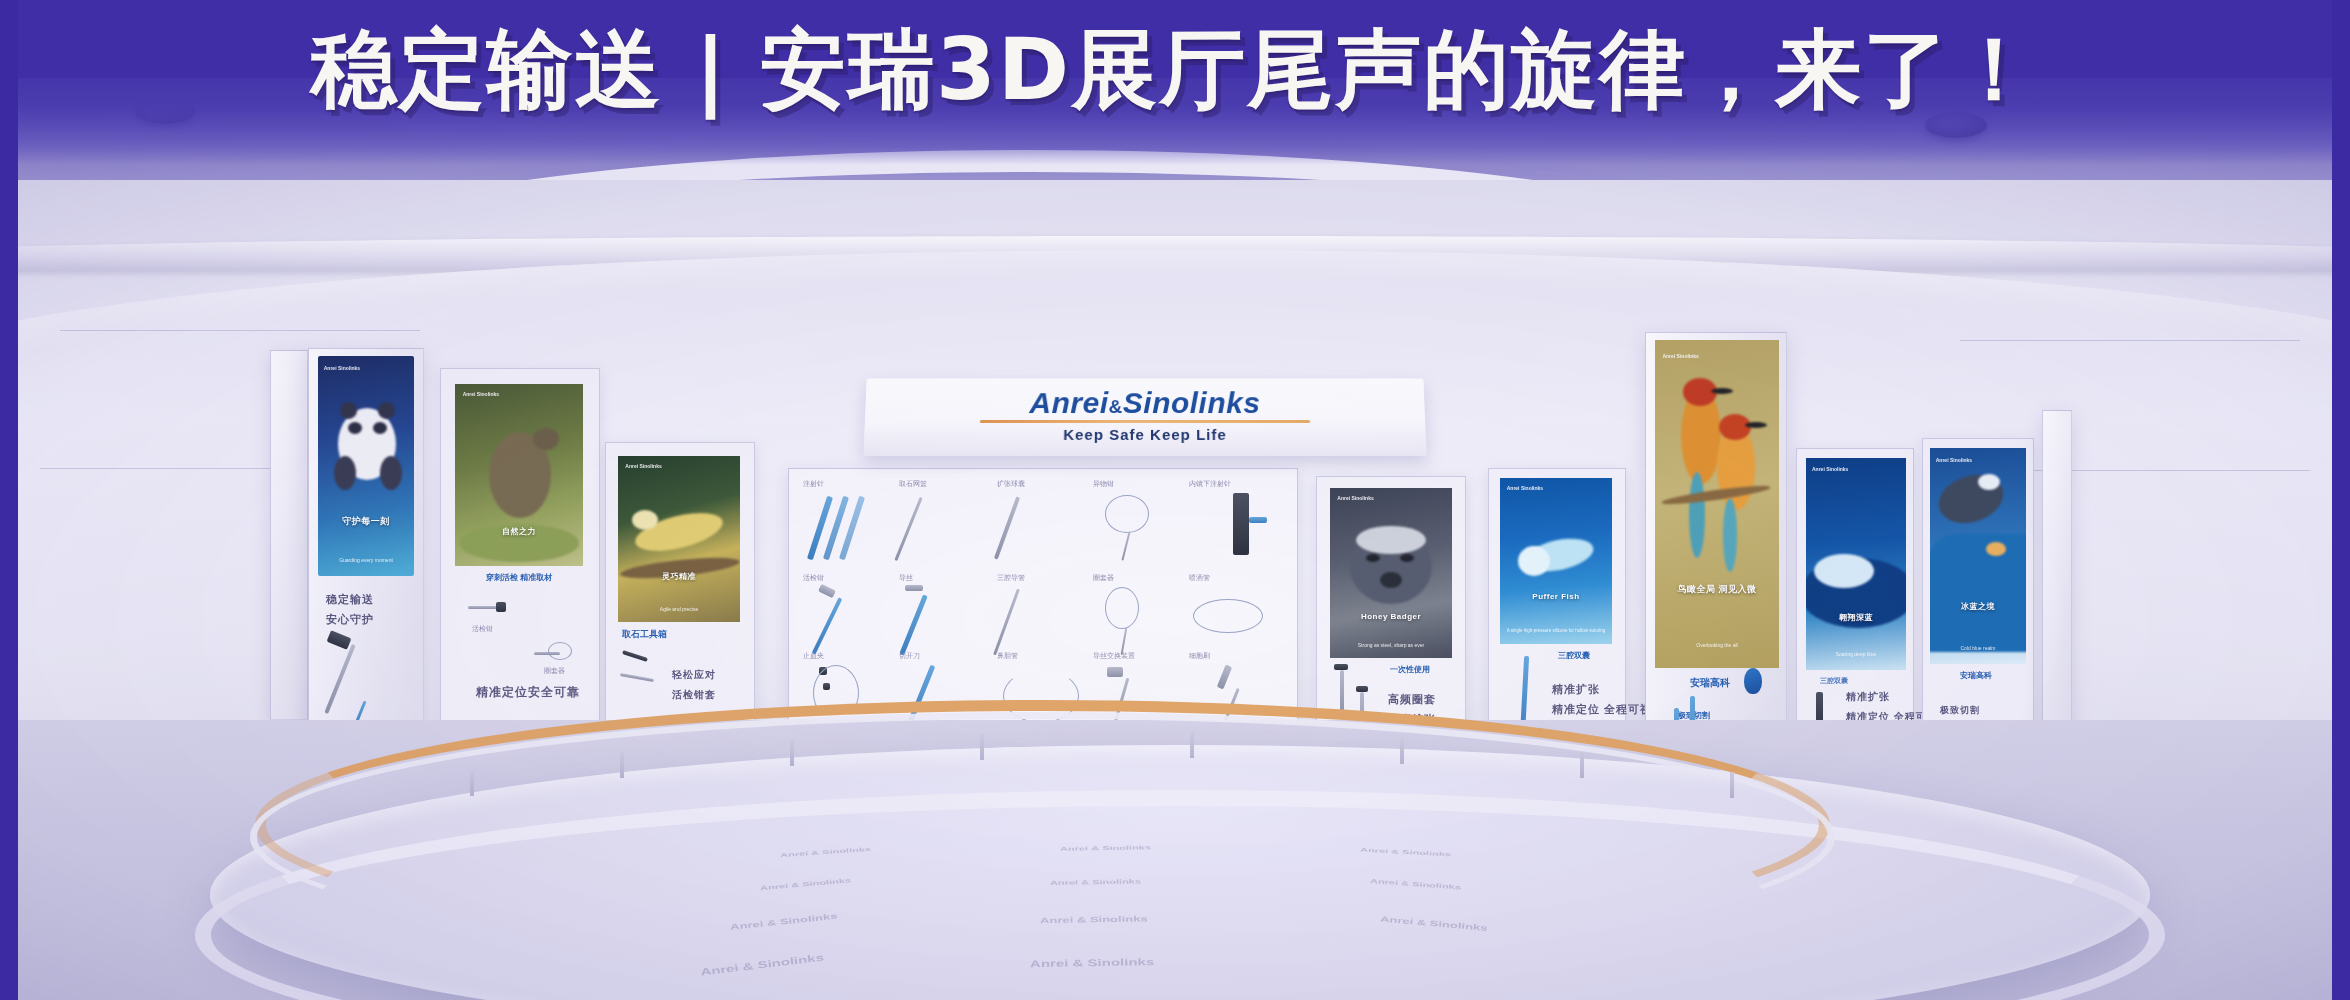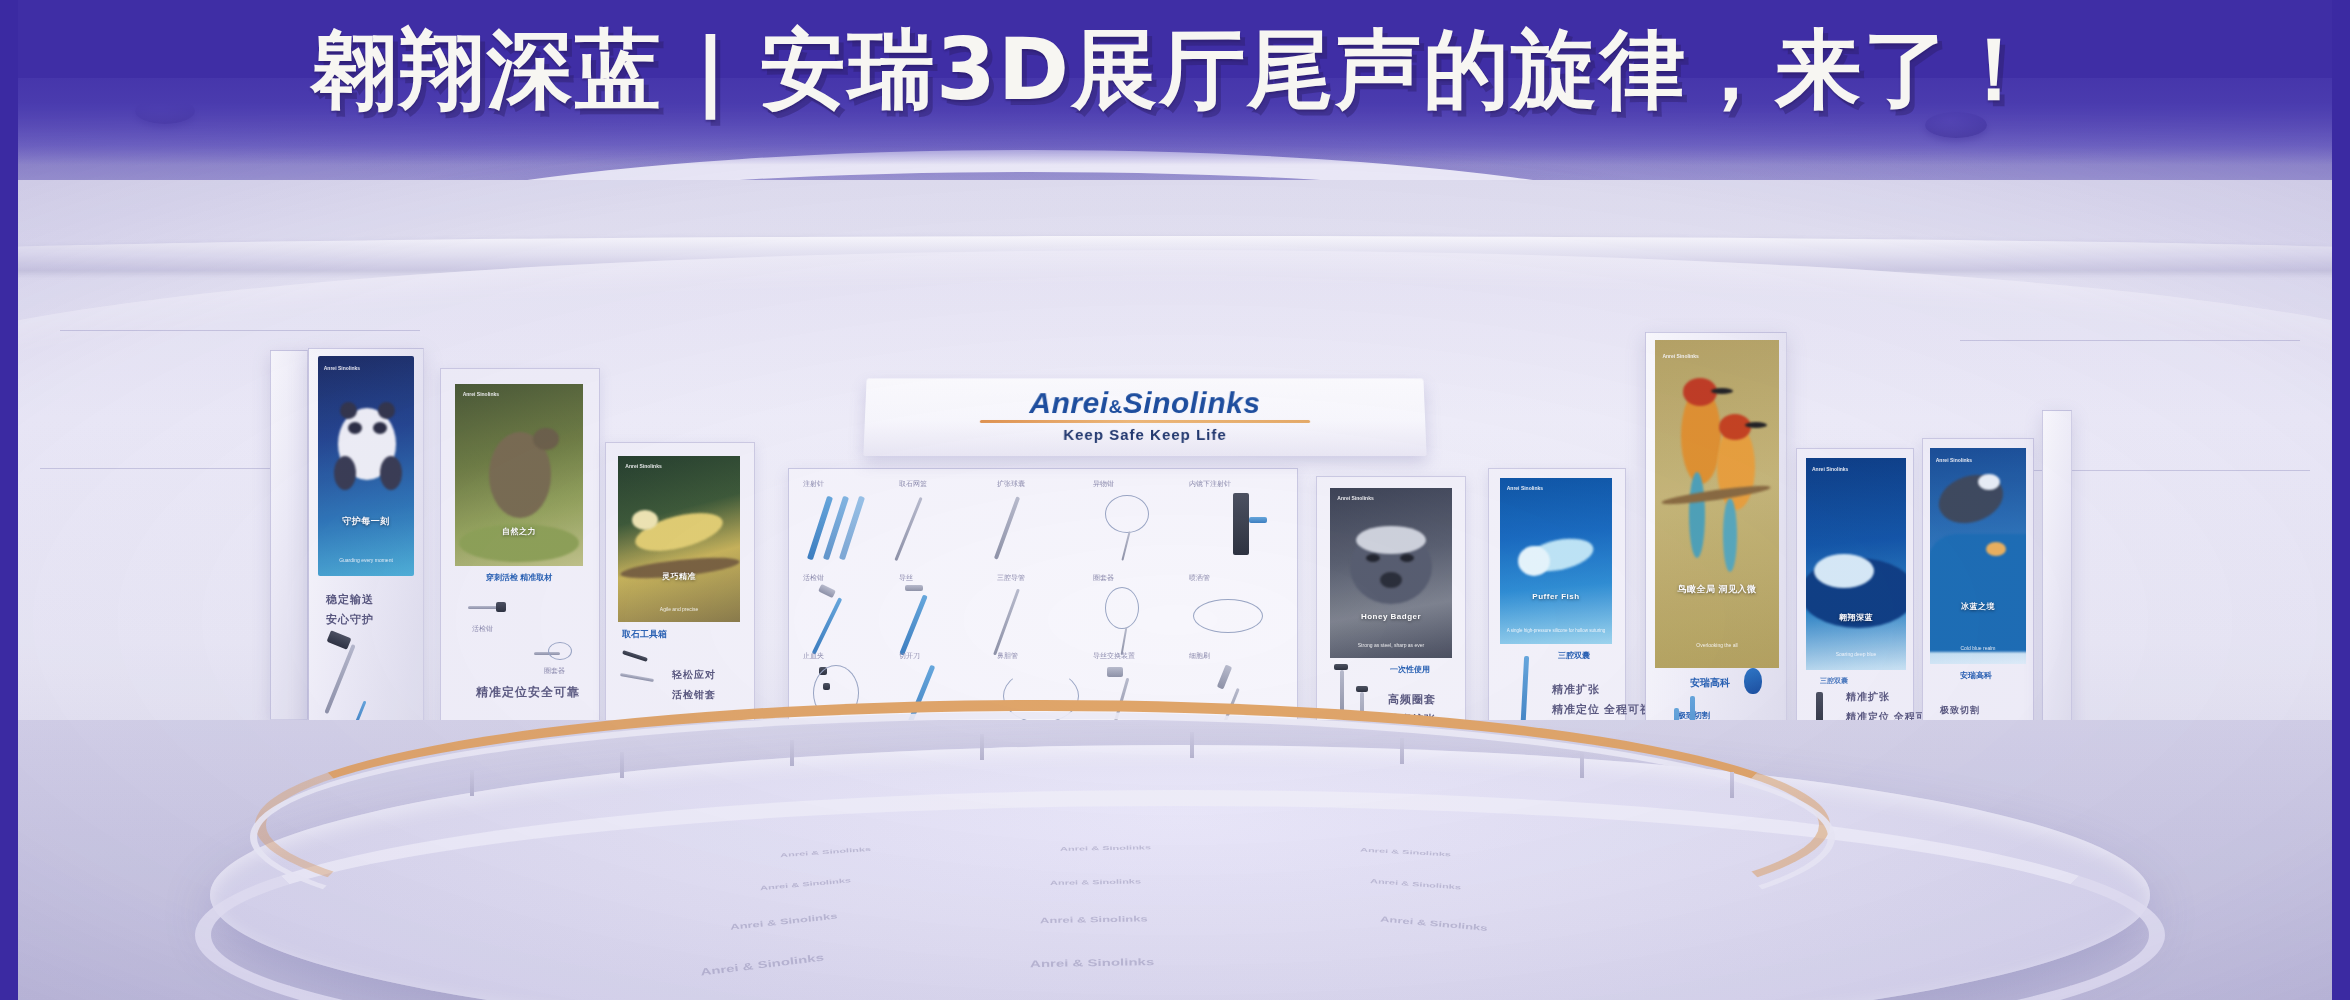--- a/index.html
+++ b/index.html
@@ -440,17 +440,17 @@
     <div class="rail-post" style="left:1400px;top:738px;"></div>
     <div class="rail-post" style="left:1580px;top:752px;"></div>
     <div class="rail-post" style="left:1730px;top:772px;"></div>
   </div>
 
   <div class="vignette"></div>
 
   <div class="banner">
     <div class="banner-solid"></div>
   </div>
-  <div class="title">翱翔深蓝 | 安瑞3D展厅尾声的旋律，来了！</div>
+  <div class="title">稳定输送 | 安瑞3D展厅尾声的旋律，来了！</div>
 
   <div class="edge-l"></div>
   <div class="edge-r"></div>
 </div>
 
 </body></html>

